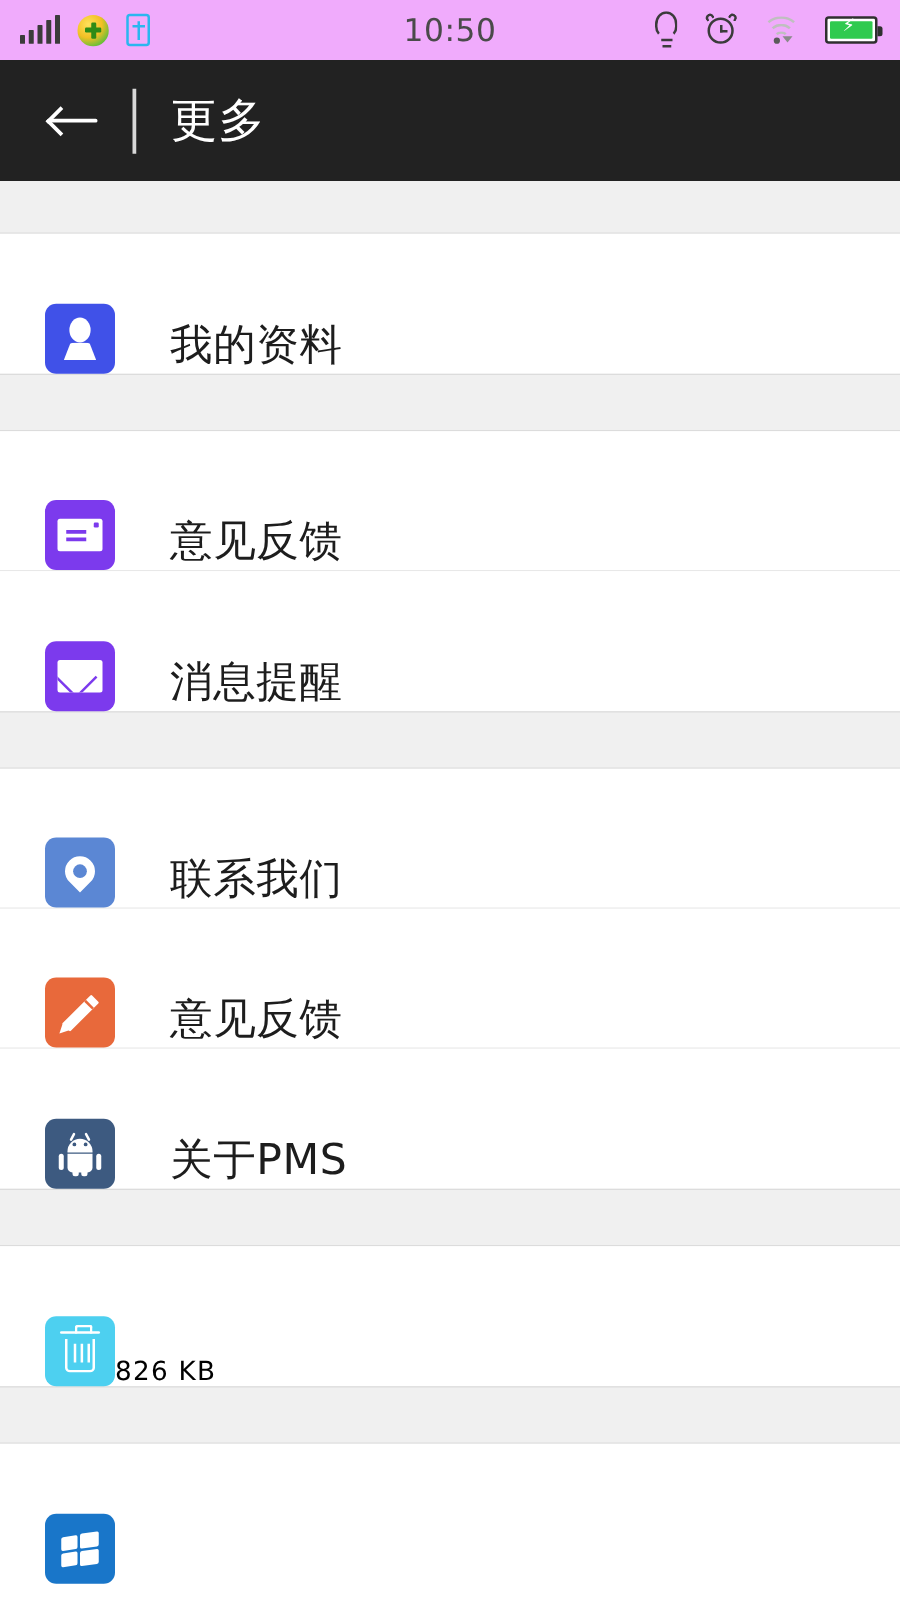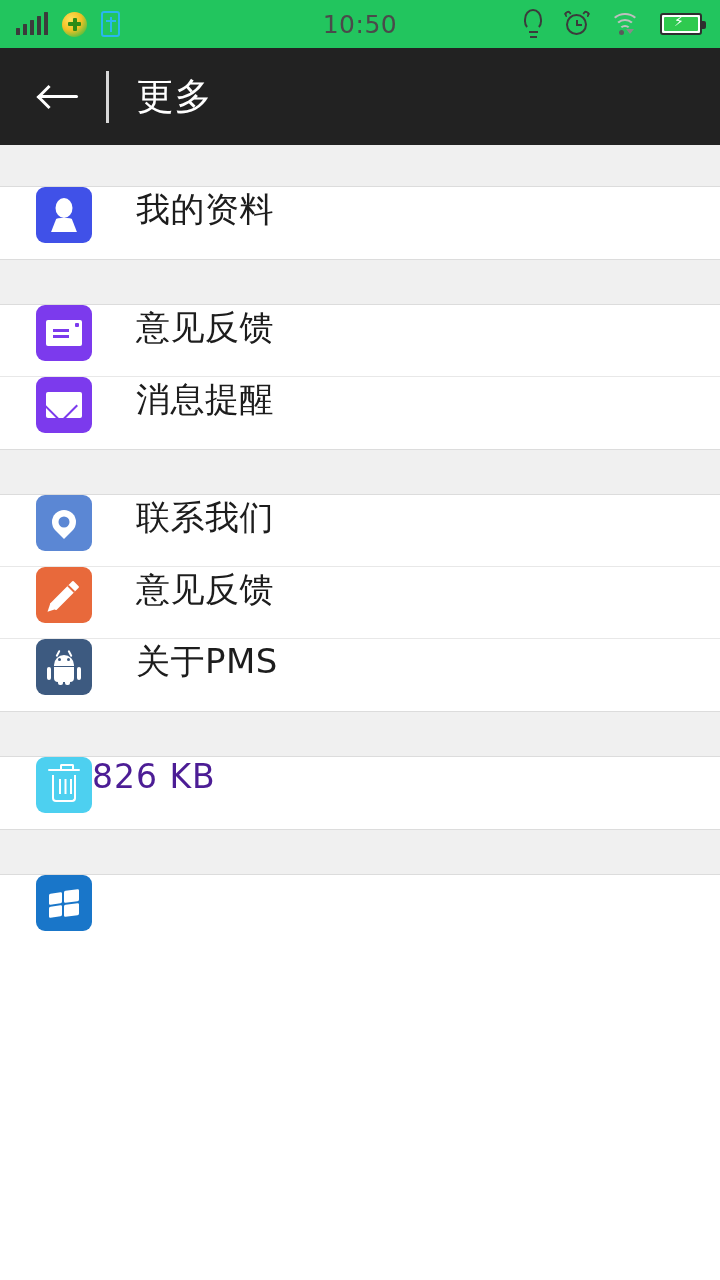--- a/index.html
+++ b/index.html
@@ -6,21 +6,21 @@
   html, body {
     width:720px; height:1280px;
     background:#ffffff;
     font-family:"DejaVu Sans","Liberation Sans",sans-serif;
     overflow:hidden;
   }
 
   
   .statusbar{
     height:48px; width:720px;
-    background:#22c55e;
+    background:#f0abfc;
     display:flex; align-items:center;
     position:relative;
     padding:0 16px;
   }
   .sb-left{ display:flex; align-items:center; gap:14px; }
   .sb-right{ display:flex; align-items:center; gap:20px; position:absolute; right:18px; top:0; height:48px; }
   .sb-clock{
     position:absolute; left:0; right:0; top:0; height:48px;
     display:flex; align-items:center; justify-content:center;
     font-size:25px; color:#4a4a4a; letter-spacing:.5px;
@@ -156,40 +156,40 @@
   .content{ width:720px; background:#ffffff; }
   .gap{
     background:#f0f0f0;
     border-top:1px solid #dcdcdc;
     border-bottom:1px solid #dcdcdc;
   }
   .gap.first{ height:42px; border-top:none; }
   .gap.normal{ height:46px; }
 
   .row{
-    height:72px; width:720px; background:#ffffff;
-    display:flex; align-items:flex-start;
+    height:112px; width:720px; background:#ffffff;
+    display:flex; align-items:flex-end;
     padding:0 32px 0 36px;
     border-bottom:1px solid #e8e8e8;
     cursor:pointer;
   }
   .row.no-border{ border-bottom:none; }
   .row-icon{
     width:56px; height:56px; border-radius:9px;
     flex:0 0 56px;
     display:flex; align-items:center; justify-content:center;
     position:relative;
   }
   .row-label{
     margin-left:44px;
     font-size:34px; color:#1d1d1d; font-weight:400; letter-spacing:.5px;
     flex:1;
   }
   .row-value{
-    font-size:33px; color:#4c1d95; letter-spacing:1px;
+    font-size:21px; color:#000000; letter-spacing:1px;
   }
 
   
   
   .ic-person .head{
     position:absolute; top:11px; left:50%; transform:translateX(-50%);
     width:17px; height:20px; background:#fff; border-radius:50%;
   }
   .ic-person .body{
     position:absolute; bottom:11px; left:50%; transform:translateX(-50%);

